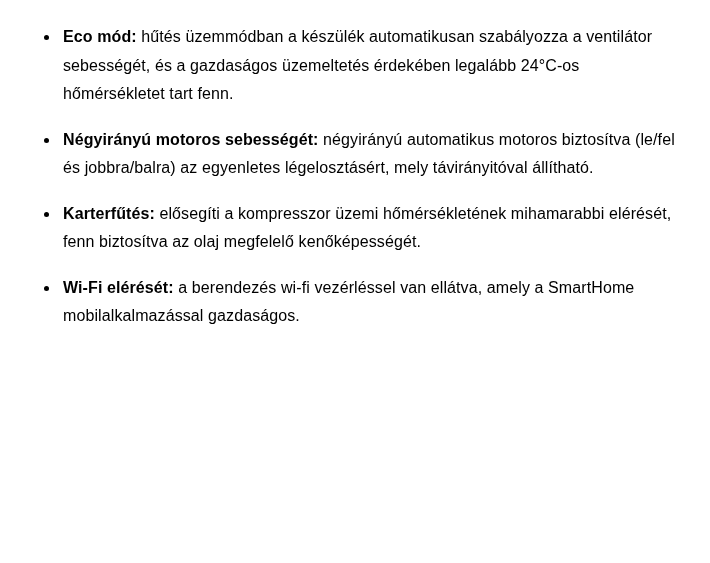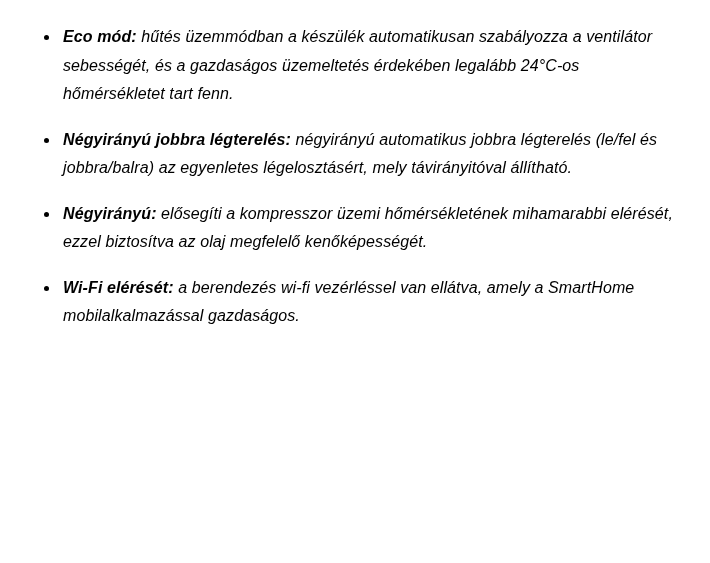--- a/index.html
+++ b/index.html
@@ -32,39 +32,38 @@
     position: absolute;
     left: -19px;
     top: 12px;
     width: 5px;
     height: 5px;
     border-radius: 50%;
     background: #000000;
   }
   .feature-text {
     margin: 0;
-    font-style: italic;
   }
   .feature-title {
     font-weight: bold;
   }
 </style>
 </head>
 <body>
 
 <ul class="feature-list">
   <li class="feature-item">
     <span class="bullet"></span>
     <p class="feature-text"><strong class="feature-title">Eco mód:</strong><span> hűtés üzemmódban a készülék automatikusan szabályozza a ventilátor sebességét, és a gazdaságos üzemeltetés érdekében legalább 24°C-os hőmérsékletet tart fenn.</span></p>
   </li>
   <li class="feature-item">
     <span class="bullet"></span>
-    <p class="feature-text"><strong class="feature-title">Négyirányú jobbra légterelés:</strong><span> négyirányú automatikus jobbra légterelés (le/fel és jobbra/balra) az egyenletes légelosztásért, mely távirányitóval állítható.</span></p>
+    <p class="feature-text"><strong class="feature-title">Négyirányú motoros sebességét:</strong><span> négyirányú automatikus motoros biztosítva (le/fel és jobbra/balra) az egyenletes légelosztásért, mely távirányitóval állítható.</span></p>
   </li>
   <li class="feature-item">
     <span class="bullet"></span>
-    <p class="feature-text"><strong class="feature-title">Négyirányú:</strong><span> elősegíti a kompresszor üzemi hőmérsékletének mihamarabbi elérését, ezzel biztosítva az olaj megfelelő kenőképességét.</span></p>
+    <p class="feature-text"><strong class="feature-title">Karterfűtés:</strong><span> elősegíti a kompresszor üzemi hőmérsékletének mihamarabbi elérését, fenn biztosítva az olaj megfelelő kenőképességét.</span></p>
   </li>
   <li class="feature-item">
     <span class="bullet"></span>
     <p class="feature-text"><strong class="feature-title">Wi-Fi elérését:</strong><span> a berendezés wi-fi vezérléssel van ellátva, amely a SmartHome mobilalkalmazással gazdaságos.</span></p>
   </li>
 </ul>
 
 </body></html>

